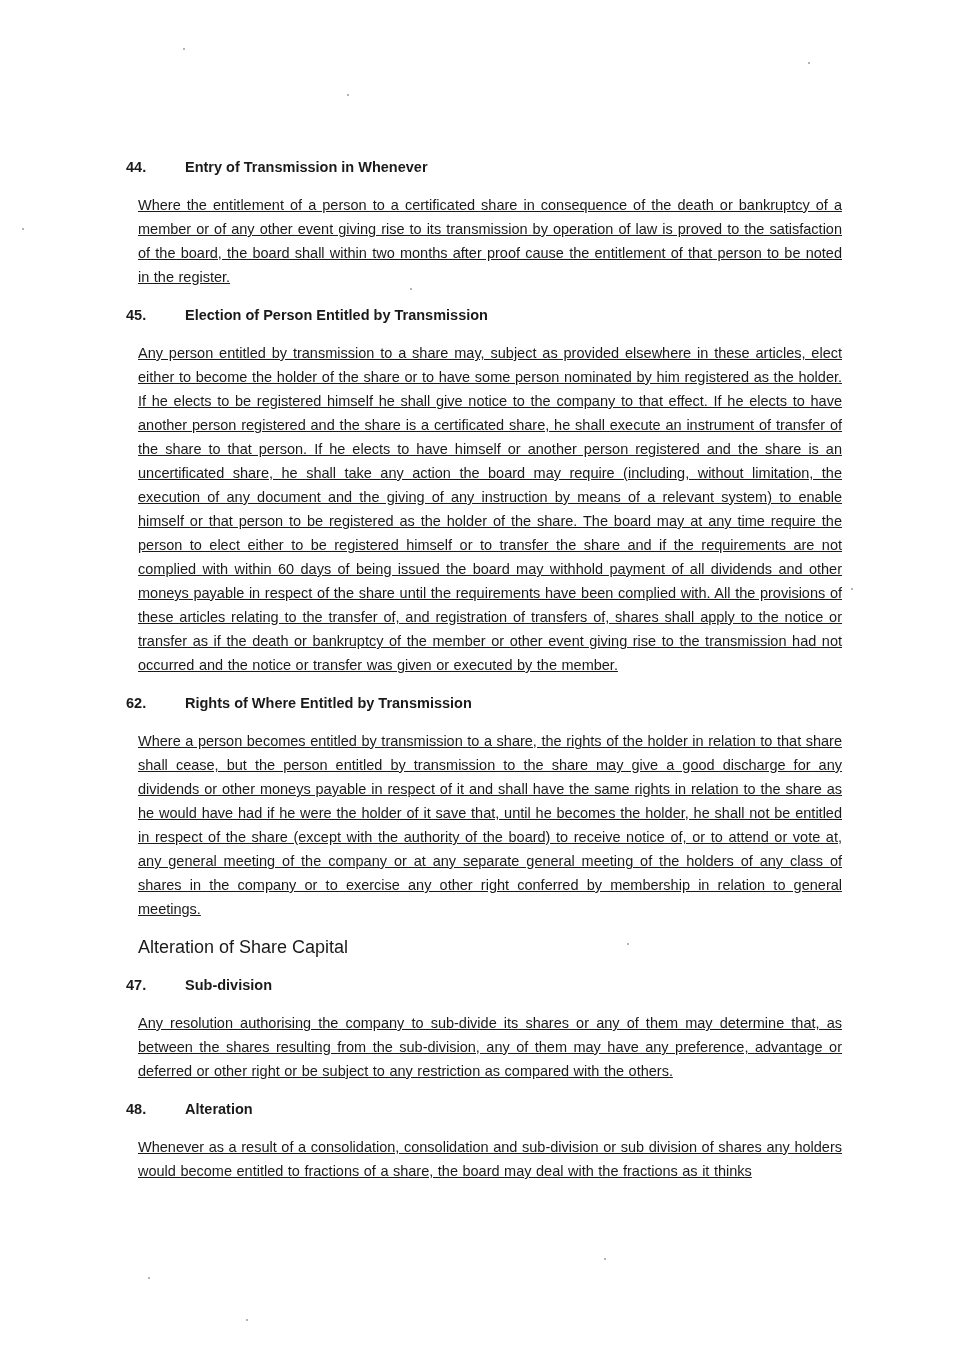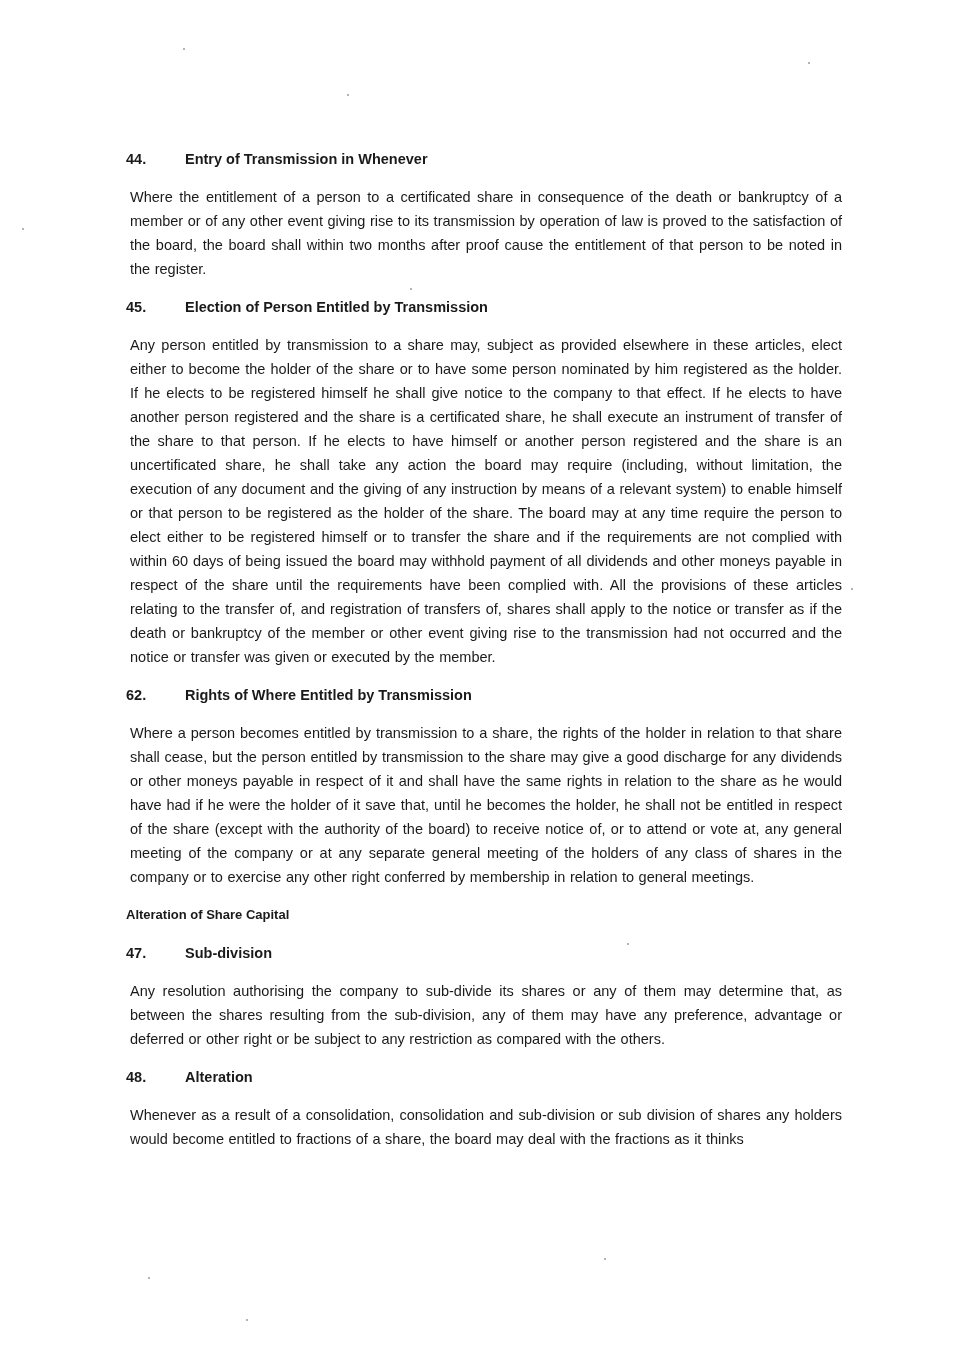--- a/index.html
+++ b/index.html
@@ -22,38 +22,39 @@
     position: absolute;
     left: 126px;
     top: 143px;
     width: 716px;
   }
   .sec-head {
     display: flex;
     font-weight: bold;
     font-size: 14.5px;
     line-height: 24px;
-    margin: 4px 0 14px 0;
+    margin: 12px 0 14px 0;
   }
   .sec-head .num {
     width: 59px;
     flex-shrink: 0;
   }
   .group-head {
-    font-weight: bold;
-    font-size: 13px;
+    font-weight: normal;
+    font-size: 18px;
     line-height: 24px;
-    margin: 0 0 14px 0;
+    margin: 0 0 14px 12px;
   }
   .para {
     font-size: 14.5px;
     line-height: 24px;
     text-align: justify;
-    margin: 0 0 14px 4px;
+    margin: 0 0 14px 12px;
     word-spacing: 0.5px;
+    text-decoration: underline;
   }
   .speck {
     position: absolute;
     width: 2px;
     height: 2px;
     background: #9a9a9a;
     border-radius: 50%;
   }
 </style>
 </head>

